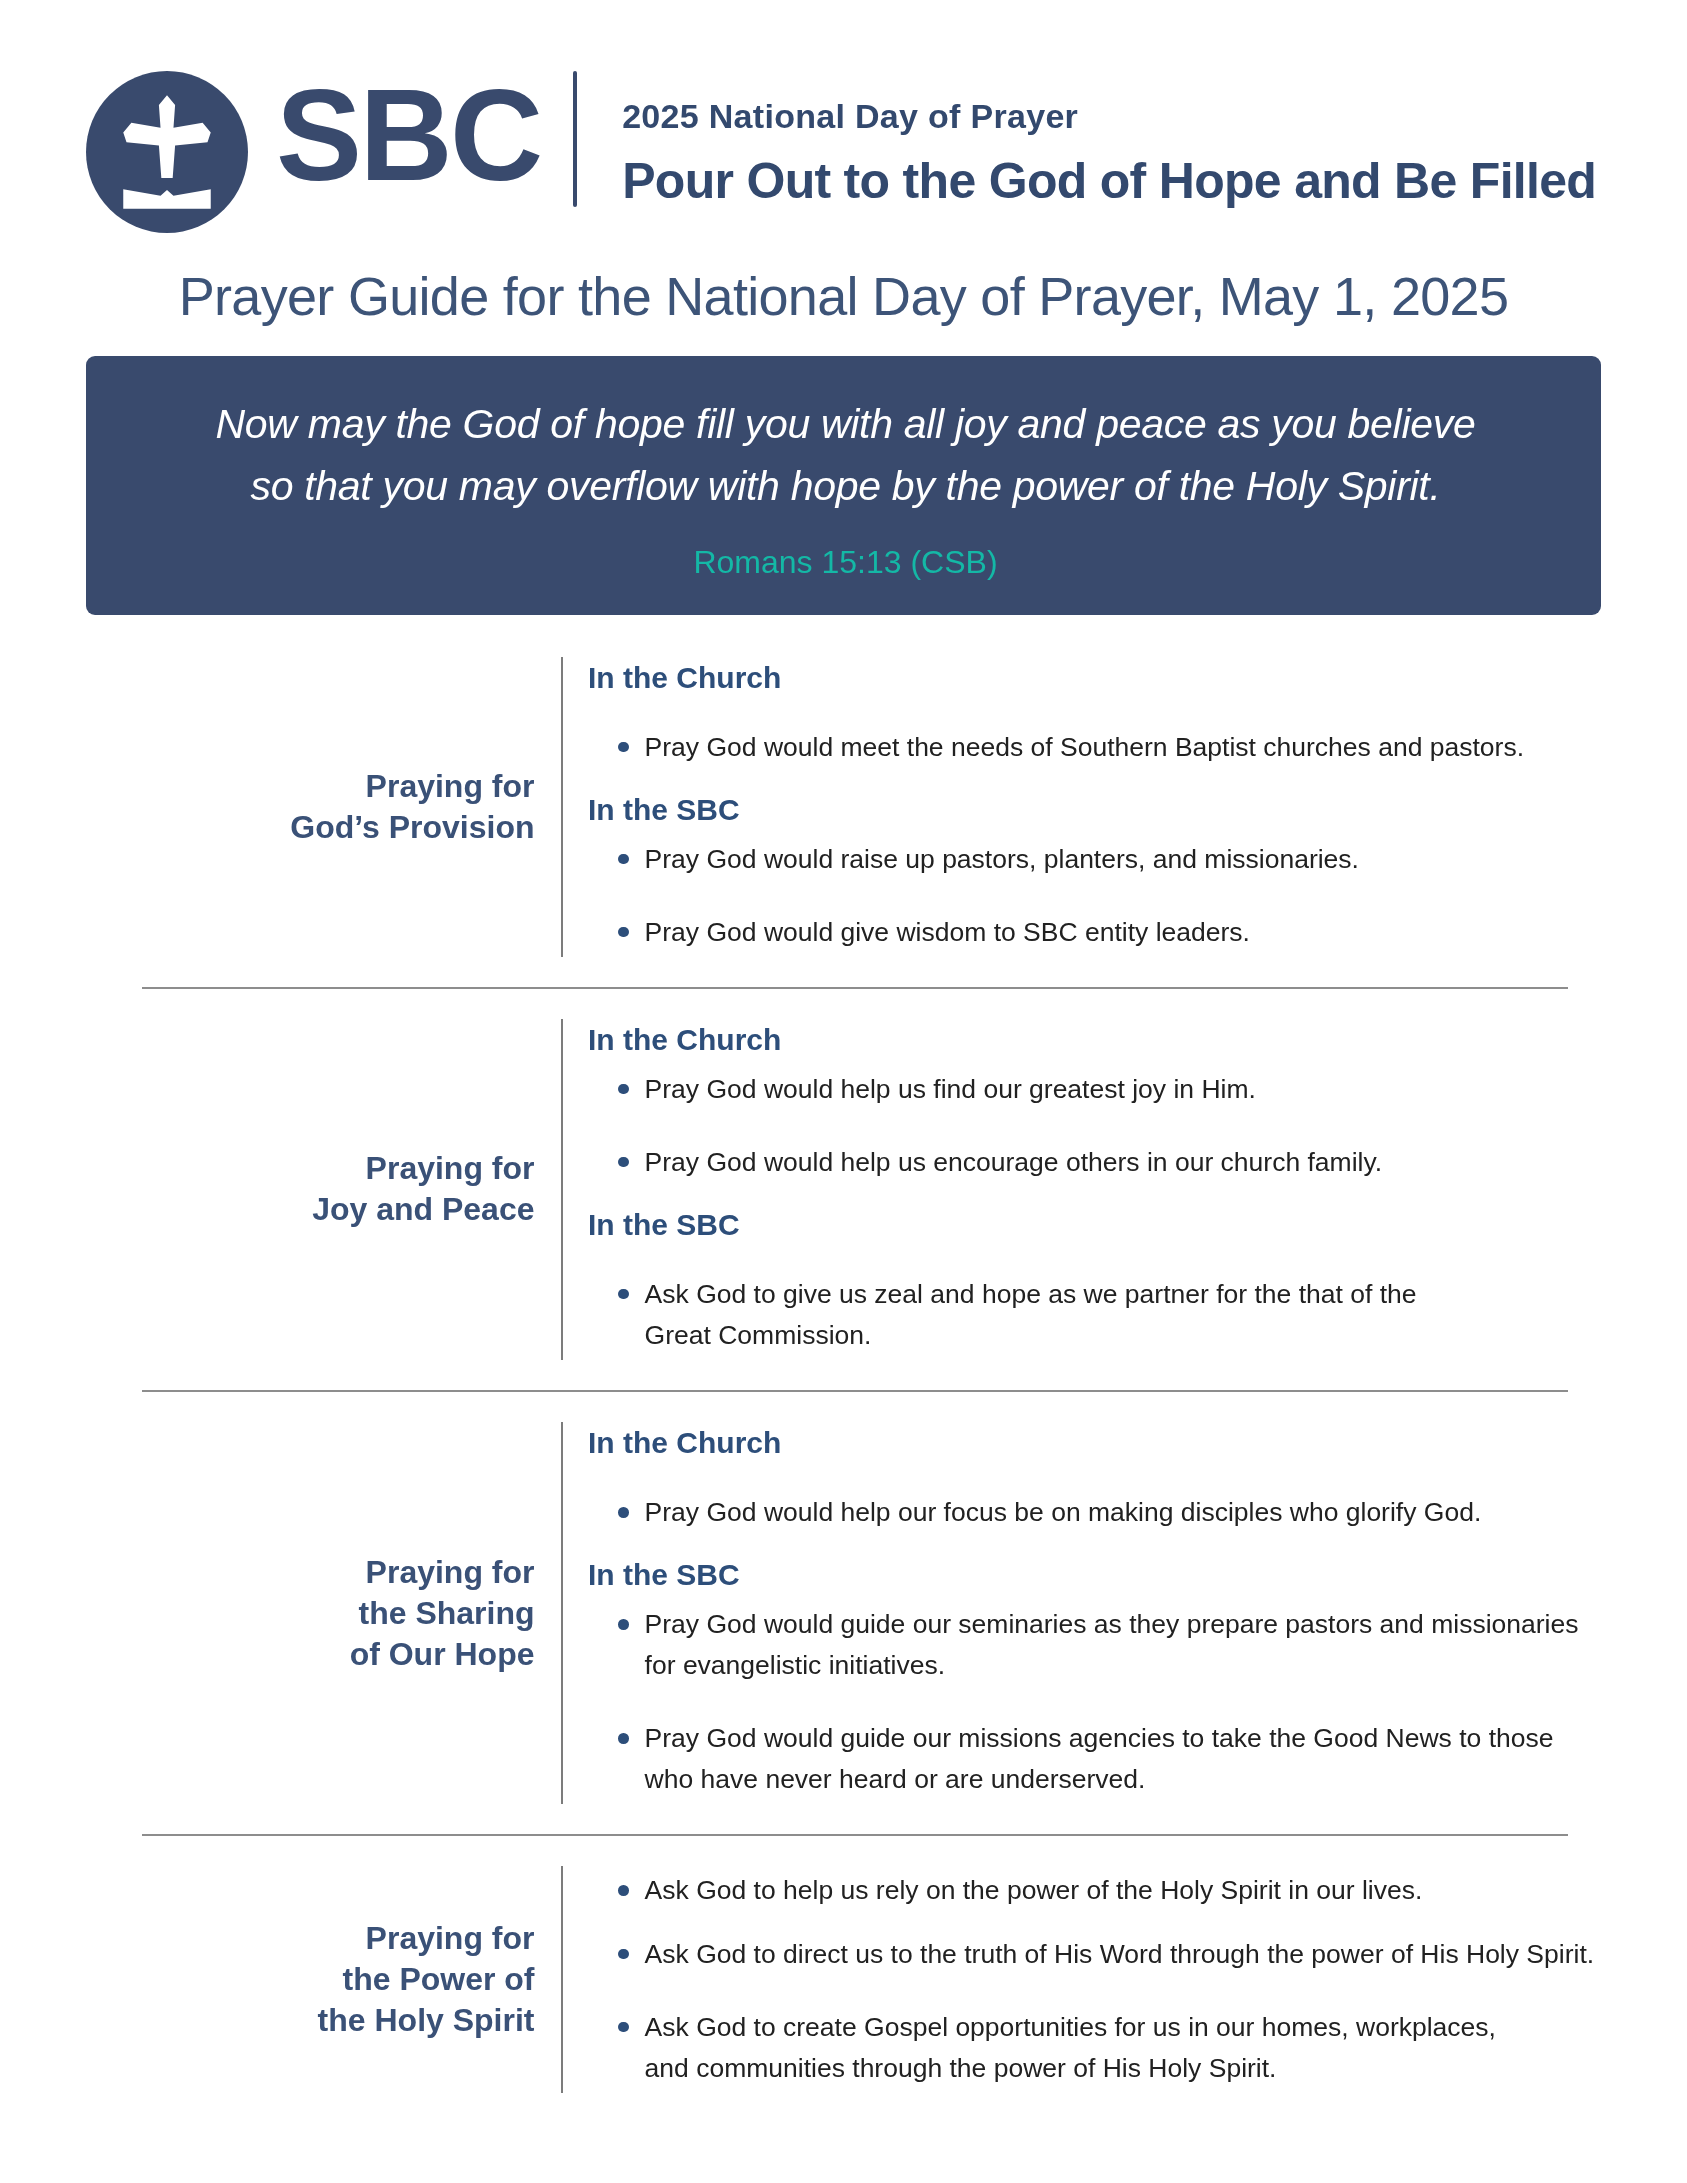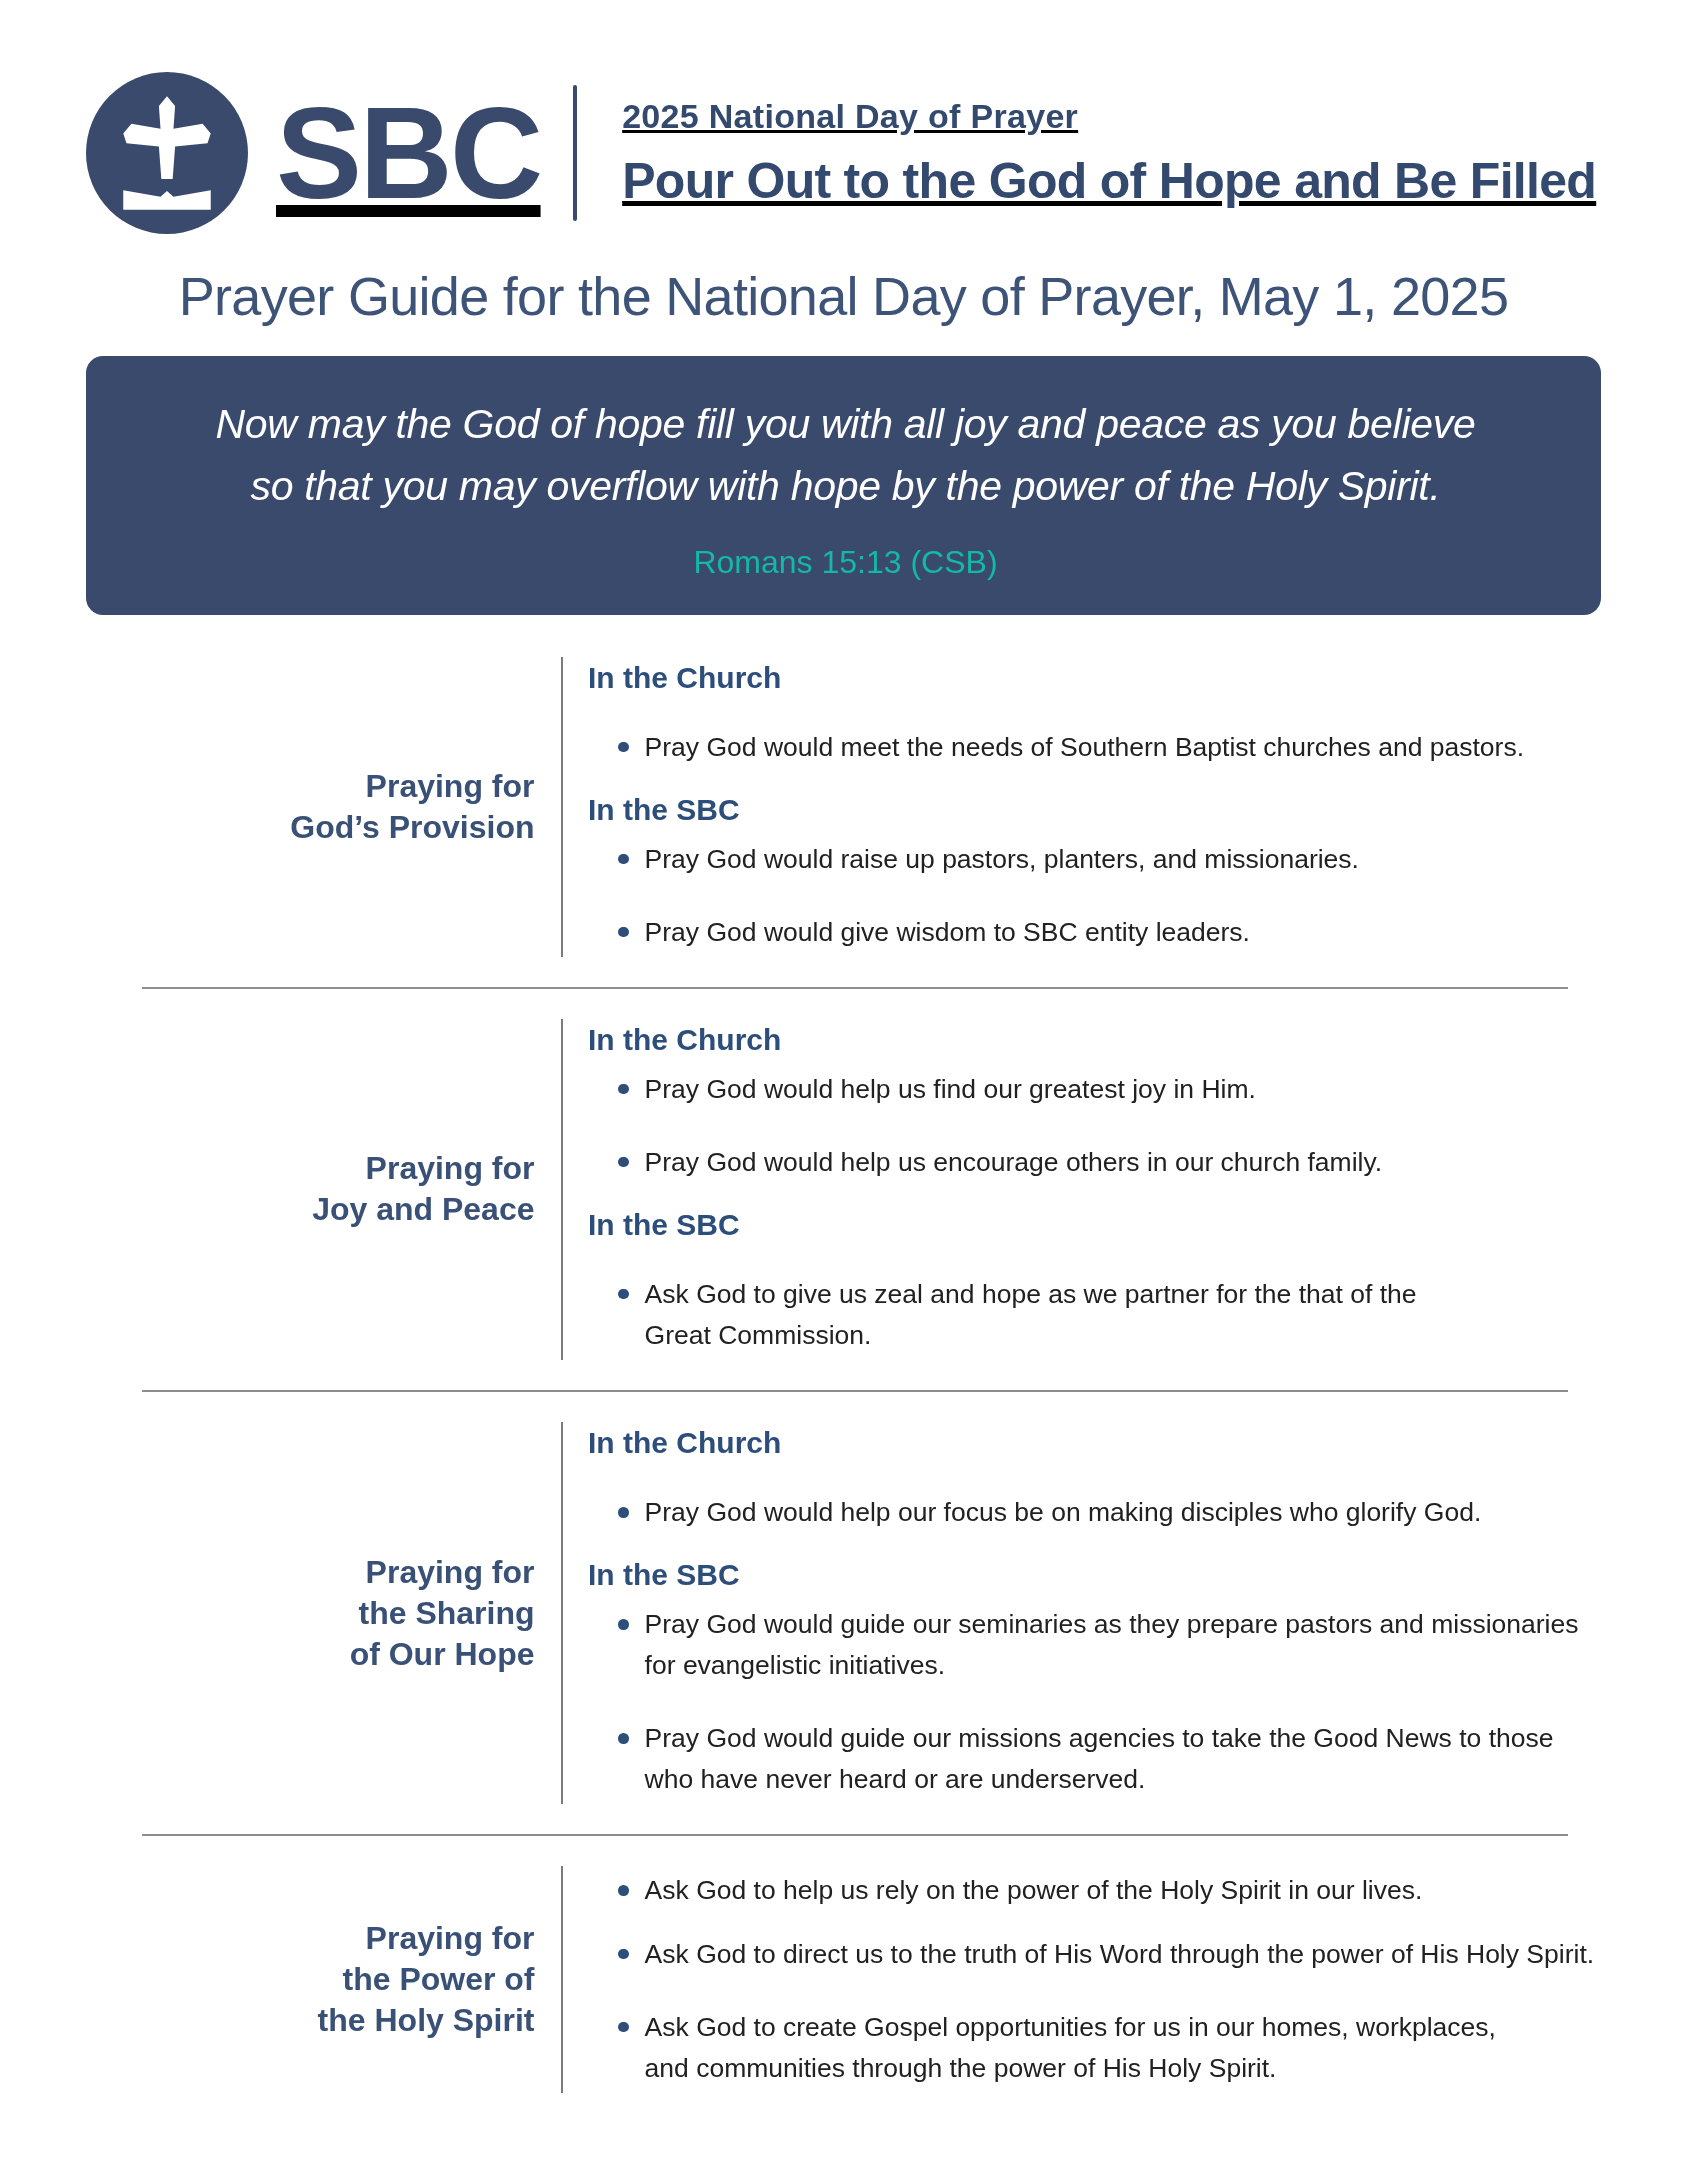--- a/index.html
+++ b/index.html
@@ -19,21 +19,21 @@
     height: 2183px;
     margin: 0 auto;
     background: #ffffff;
     font-family: "Liberation Sans", sans-serif;
     padding: 71px 86px 0 86px;
     overflow: hidden;
     position: relative;
   }
 
   
-  .logo-row { display: flex; align-items: center; height: 164px; text-decoration: underline; }
+  .logo-row { display: flex; height: 164px; }
   .logo-mark { width: 162px; height: 162px; flex: 0 0 162px; }
   .logo-mark svg { width: 100%; height: 100%; display: block; }
   .logotype {
     font-size: 129px; font-weight: bold; color: var(--navy);
     margin-left: 28px; letter-spacing: -2.6px; line-height: 1;
   }
   .header-rule {
     width: 4.6px; height: 136px; background: var(--navy);
     margin-left: 32px; margin-right: 45px; border-radius: 2px; flex: 0 0 4.6px;
   }
@@ -54,21 +54,21 @@
     font-size: 54px;
     font-weight: normal;
     color: var(--title-blue);
     letter-spacing: -0.7px;
   }
 
   
   .verse-box {
     margin-top: 29px;
     background: var(--navy);
-    border-radius: 17px;
+    border-radius: 9px;
     text-align: center;
     padding: 38px 32px 34px 36px;
   }
   .verse-text {
     margin: 0;
     color: #ffffff;
     font-style: italic;
     font-size: 41px;
     line-height: 1.5;
     white-space: pre-line;

